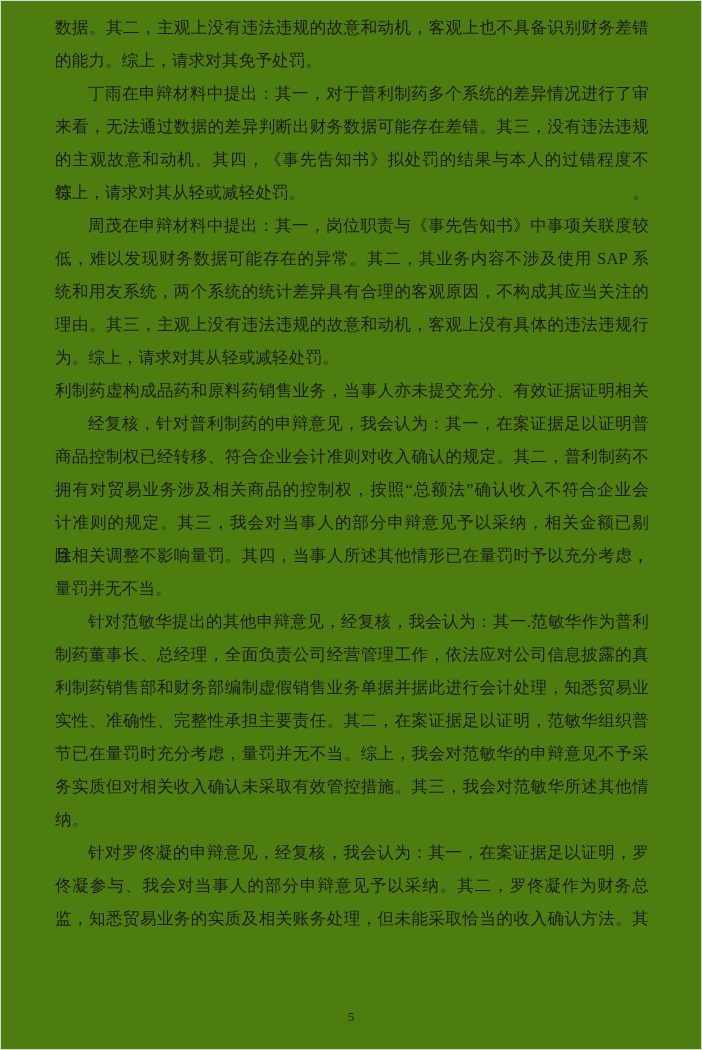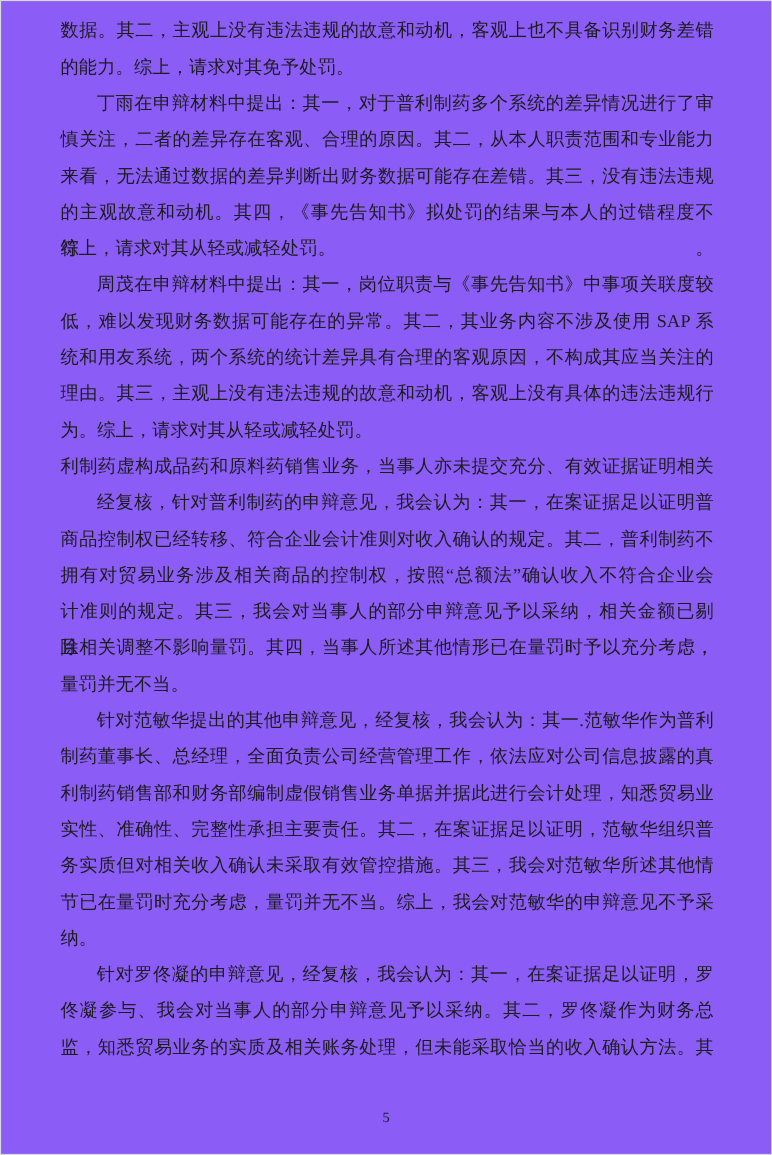--- a/index.html
+++ b/index.html
@@ -4,21 +4,21 @@
 <style>
   html, body {
     margin: 0;
     padding: 0;
     background: #ffffff;
   }
   .page {
     position: relative;
     width: 702px;
     height: 1050px;
-    background: #8b5cf6;
+    background: #4d7c0f;
     box-sizing: border-box;
     border: 1px solid #d9d9d9;
     font-family: "Liberation Serif", "DejaVu Serif", serif;
     color: #1c1c1c;
     overflow: hidden;
   }
   .text-body {
     position: absolute;
     top: 10px;
     left: 54px;
@@ -55,42 +55,41 @@
   }
 </style>
 </head>
 <body>
 
 <div class="page">
   <div class="text-body">
       <div class="line">数据。其二，主观上没有违法违规的故意和动机，客观上也不具备识别财务差错</div>
       <div class="line para-end">的能力。综上，请求对其免予处罚。</div>
       <div class="line indent">丁雨在申辩材料中提出：其一，对于普利制药多个系统的差异情况进行了审</div>
-      <div class="line">慎关注，二者的差异存在客观、合理的原因。其二，从本人职责范围和专业能力</div>
       <div class="line">来看，无法通过数据的差异判断出财务数据可能存在差错。其三，没有违法违规</div>
       <div class="line">的主观故意和动机。其四，《事先告知书》拟处罚的结果与本人的过错程度不符。</div>
       <div class="line para-end">综上，请求对其从轻或减轻处罚。</div>
       <div class="line indent">周茂在申辩材料中提出：其一，岗位职责与《事先告知书》中事项关联度较</div>
       <div class="line">低，难以发现财务数据可能存在的异常。其二，其业务内容不涉及使用 SAP 系</div>
       <div class="line">统和用友系统，两个系统的统计差异具有合理的客观原因，不构成其应当关注的</div>
       <div class="line">理由。其三，主观上没有违法违规的故意和动机，客观上没有具体的违法违规行</div>
       <div class="line para-end">为。综上，请求对其从轻或减轻处罚。</div>
       <div class="line">利制药虚构成品药和原料药销售业务，当事人亦未提交充分、有效证据证明相关</div>
       <div class="line indent">经复核，针对普利制药的申辩意见，我会认为：其一，在案证据足以证明普</div>
       <div class="line">商品控制权已经转移、符合企业会计准则对收入确认的规定。其二，普利制药不</div>
       <div class="line">拥有对贸易业务涉及相关商品的控制权，按照“总额法”确认收入不符合企业会</div>
       <div class="line">计准则的规定。其三，我会对当事人的部分申辩意见予以采纳，相关金额已剔除，</div>
       <div class="line">且相关调整不影响量罚。其四，当事人所述其他情形已在量罚时予以充分考虑，</div>
       <div class="line para-end">量罚并无不当。</div>
       <div class="line indent">针对范敏华提出的其他申辩意见，经复核，我会认为：其一.范敏华作为普利</div>
       <div class="line">制药董事长、总经理，全面负责公司经营管理工作，依法应对公司信息披露的真</div>
       <div class="line">利制药销售部和财务部编制虚假销售业务单据并据此进行会计处理，知悉贸易业</div>
       <div class="line">实性、准确性、完整性承担主要责任。其二，在案证据足以证明，范敏华组织普</div>
+      <div class="line">节已在量罚时充分考虑，量罚并无不当。综上，我会对范敏华的申辩意见不予采</div>
       <div class="line">务实质但对相关收入确认未采取有效管控措施。其三，我会对范敏华所述其他情</div>
-      <div class="line">节已在量罚时充分考虑，量罚并无不当。综上，我会对范敏华的申辩意见不予采</div>
       <div class="line para-end">纳。</div>
       <div class="line indent">针对罗佟凝的申辩意见，经复核，我会认为：其一，在案证据足以证明，罗</div>
       <div class="line">佟凝参与、我会对当事人的部分申辩意见予以采纳。其二，罗佟凝作为财务总</div>
       <div class="line">监，知悉贸易业务的实质及相关账务处理，但未能采取恰当的收入确认方法。其</div>
     </div>
   <div class="footer">
     <span class="page-number">5</span>
   </div>
 </div>
 

